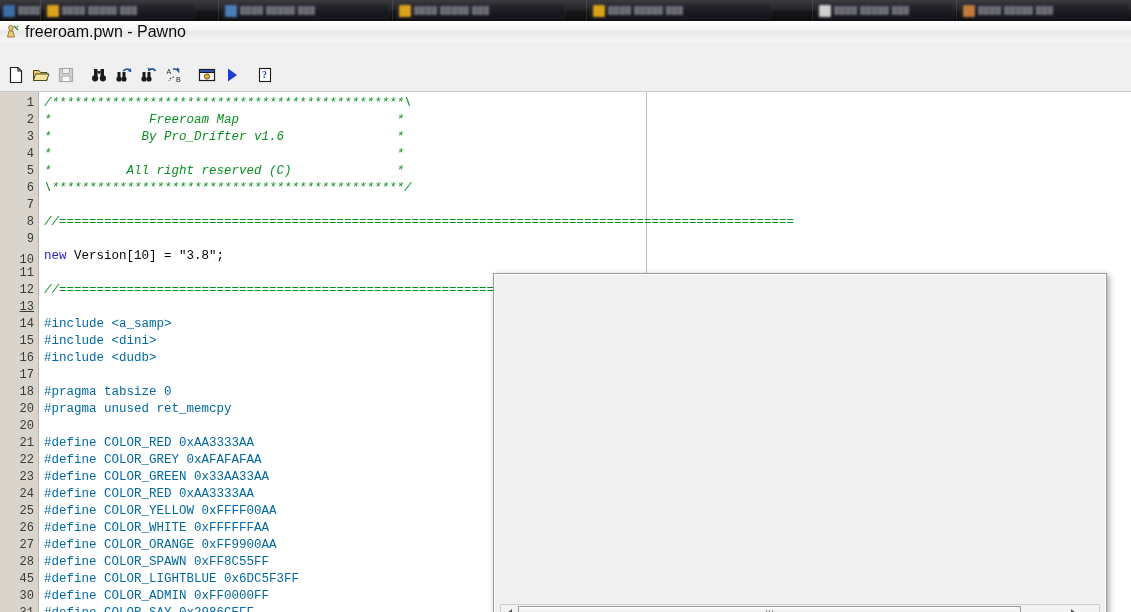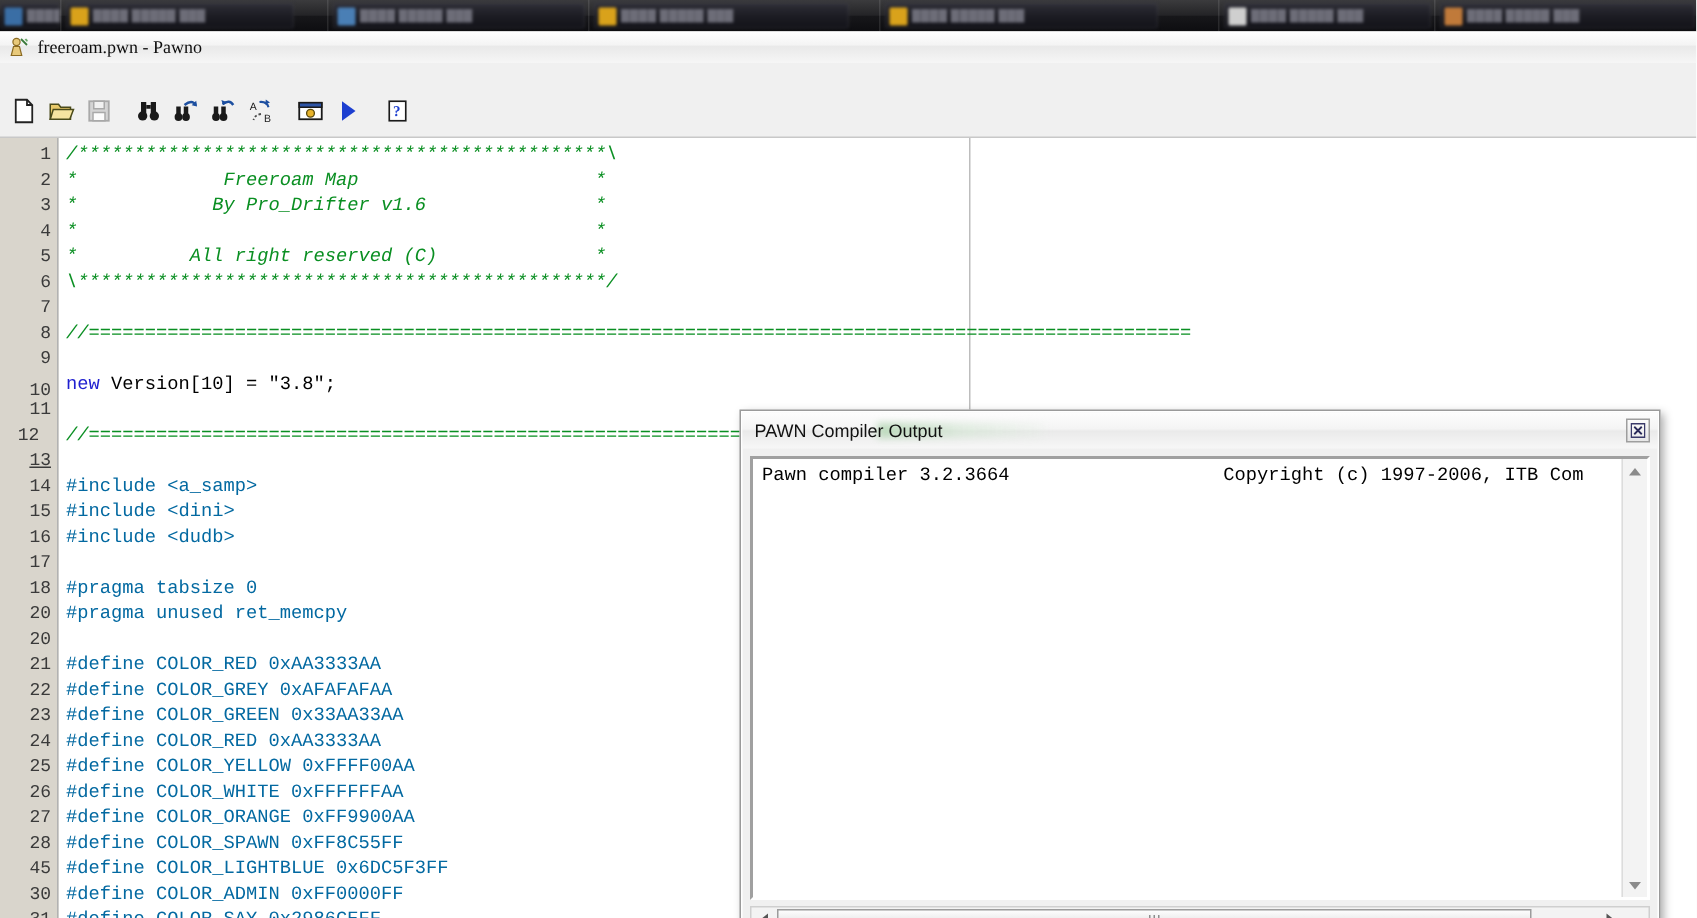--- a/index.html
+++ b/index.html
@@ -81,23 +81,23 @@
     align-items: center;
     overflow: hidden;
   }
   #title-icon {
     width: 16px; height: 16px;
     margin-left: 4px; margin-right: 5px;
     flex: 0 0 auto;
     position: relative;
   }
   #title-text {
-    font-size: 12px;
+    font-size: 16px;
     color: #0d0d0d;
-    font-family: Liberation Serif, serif;
+    font-family: Liberation Sans, sans-serif;
     white-space: nowrap;
   }
 
   
   #menubar {
     position: absolute;
     left: 0; top: 21px;
     width: 1131px; height: 19px;
     background: linear-gradient(to bottom, #f6f6f6 0%, #efefef 100%);
     border-bottom: 1px solid #dfe3e6;
@@ -451,21 +451,21 @@
           <div class="ln" style="top: 20px;">2</div>
           <div class="ln" style="top: 37px;">3</div>
           <div class="ln" style="top: 54px;">4</div>
           <div class="ln" style="top: 71px;">5</div>
           <div class="ln" style="top: 88px;">6</div>
           <div class="ln" style="top: 105px;">7</div>
           <div class="ln" style="top: 122px;">8</div>
           <div class="ln" style="top: 139px;">9</div>
           <div class="ln" style="top: 160px; font-family: Liberation Mono, monospace;">10</div>
           <div class="ln" style="top: 173px;">11</div>
-          <div class="ln" style="top: 190px; text-align: center;">12</div>
+          <div class="ln" style="top: 190px;">12</div>
           <div class="ln" style="top: 207px; text-decoration: underline;">13</div>
           <div class="ln" style="top: 224px;">14</div>
           <div class="ln" style="top: 241px;">15</div>
           <div class="ln" style="top: 258px;">16</div>
           <div class="ln" style="top: 275px;">17</div>
           <div class="ln" style="top: 292px;">18</div>
           <div class="ln" style="top: 309px;">20</div>
           <div class="ln" style="top: 326px;">20</div>
           <div class="ln" style="top: 343px;">21</div>
           <div class="ln" style="top: 360px;">22</div>
@@ -479,43 +479,21 @@
           <div class="ln" style="top: 496px;">30</div>
           <div class="ln" style="top: 513px;">31</div>
         </div>
       <div id="code">
         <div id="margin-line" style="left: 606px;"></div>
       <div class="cl" style="top: 3px;"><span class="tok-comment">/***********************************************\</span></div><div class="cl" style="top: 20px;"><span class="tok-comment">*             Freeroam Map                     *</span></div><div class="cl" style="top: 37px;"><span class="tok-comment">*            By Pro_Drifter v1.6               *</span></div><div class="cl" style="top: 54px;"><span class="tok-comment">*                                              *</span></div><div class="cl" style="top: 71px;"><span class="tok-comment">*          All right reserved (C)              *</span></div><div class="cl" style="top: 88px;"><span class="tok-comment">\***********************************************/</span></div><div class="cl" style="top: 105px;"></div><div class="cl" style="top: 122px;"><span class="tok-comment">//==================================================================================================</span></div><div class="cl" style="top: 139px;"></div><div class="cl" style="top: 156px;"><span class="tok-kw">new </span><span class="tok-plain">Version[10] = "3.8";</span></div><div class="cl" style="top: 173px;"></div><div class="cl" style="top: 190px;"><span class="tok-comment">//==================================================================================================</span></div><div class="cl" style="top: 207px;"></div><div class="cl" style="top: 224px;"><span class="tok-pp">#include &lt;a_samp&gt;</span></div><div class="cl" style="top: 241px;"><span class="tok-pp">#include &lt;dini&gt;</span></div><div class="cl" style="top: 258px;"><span class="tok-pp">#include &lt;dudb&gt;</span></div><div class="cl" style="top: 275px;"></div><div class="cl" style="top: 292px;"><span class="tok-pp">#pragma tabsize 0</span></div><div class="cl" style="top: 309px;"><span class="tok-pp">#pragma unused ret_memcpy</span></div><div class="cl" style="top: 326px;"></div><div class="cl" style="top: 343px;"><span class="tok-pp">#define COLOR_RED 0xAA3333AA</span></div><div class="cl" style="top: 360px;"><span class="tok-pp">#define COLOR_GREY 0xAFAFAFAA</span></div><div class="cl" style="top: 377px;"><span class="tok-pp">#define COLOR_GREEN 0x33AA33AA</span></div><div class="cl" style="top: 394px;"><span class="tok-pp">#define COLOR_RED 0xAA3333AA</span></div><div class="cl" style="top: 411px;"><span class="tok-pp">#define COLOR_YELLOW 0xFFFF00AA</span></div><div class="cl" style="top: 428px;"><span class="tok-pp">#define COLOR_WHITE 0xFFFFFFAA</span></div><div class="cl" style="top: 445px;"><span class="tok-pp">#define COLOR_ORANGE 0xFF9900AA</span></div><div class="cl" style="top: 462px;"><span class="tok-pp">#define COLOR_SPAWN 0xFF8C55FF</span></div><div class="cl" style="top: 479px;"><span class="tok-pp">#define COLOR_LIGHTBLUE 0x6DC5F3FF</span></div><div class="cl" style="top: 496px;"><span class="tok-pp">#define COLOR_ADMIN 0xFF0000FF</span></div><div class="cl" style="top: 513px;"><span class="tok-pp">#define COLOR_SAY 0x2986CEFF</span></div></div>
     </div>
 
     <div id="dialog">
 
-      <div id="dlg-title">
-        <div id="dlg-title-blur"></div>
-        <span id="dlg-title-text">PAWN Compiler Output</span>
-        <div id="dlg-close">
-          <svg width="10" height="10" viewBox="0 0 10 10">
-            <rect x="0.5" y="0.5" width="9" height="9" fill="none" stroke="#3a3a6a" stroke-width="1"></rect>
-            <path d="M2.5 2.5 L7.5 7.5 M7.5 2.5 L2.5 7.5" stroke="#2a2a5a" stroke-width="1.2"></path>
-          </svg>
-        </div>
-      </div>
-
-      <div id="dlg-body">
-        <div id="dlg-out">Pawn compiler 3.2.3664                   Copyright (c) 1997-2006, ITB Com</div>
-
-        <div id="dlg-vsb">
-          <div class="sb-arrow sb-up">
-            <div class="sb-tri tri-up"></div>
-          </div>
-          <div class="sb-arrow sb-down">
-            <div class="sb-tri tri-down"></div>
-          </div>
-        </div>
-      </div>
+
 
       <div id="dlg-hsb">
         <div class="sb-arrow sb-left">
           <div class="sb-tri tri-left"></div>
         </div>
         <div id="dlg-hthumb">
           <span class="thumb-grip"></span>
             <span class="thumb-grip"></span>
             <span class="thumb-grip"></span>
         </div>

